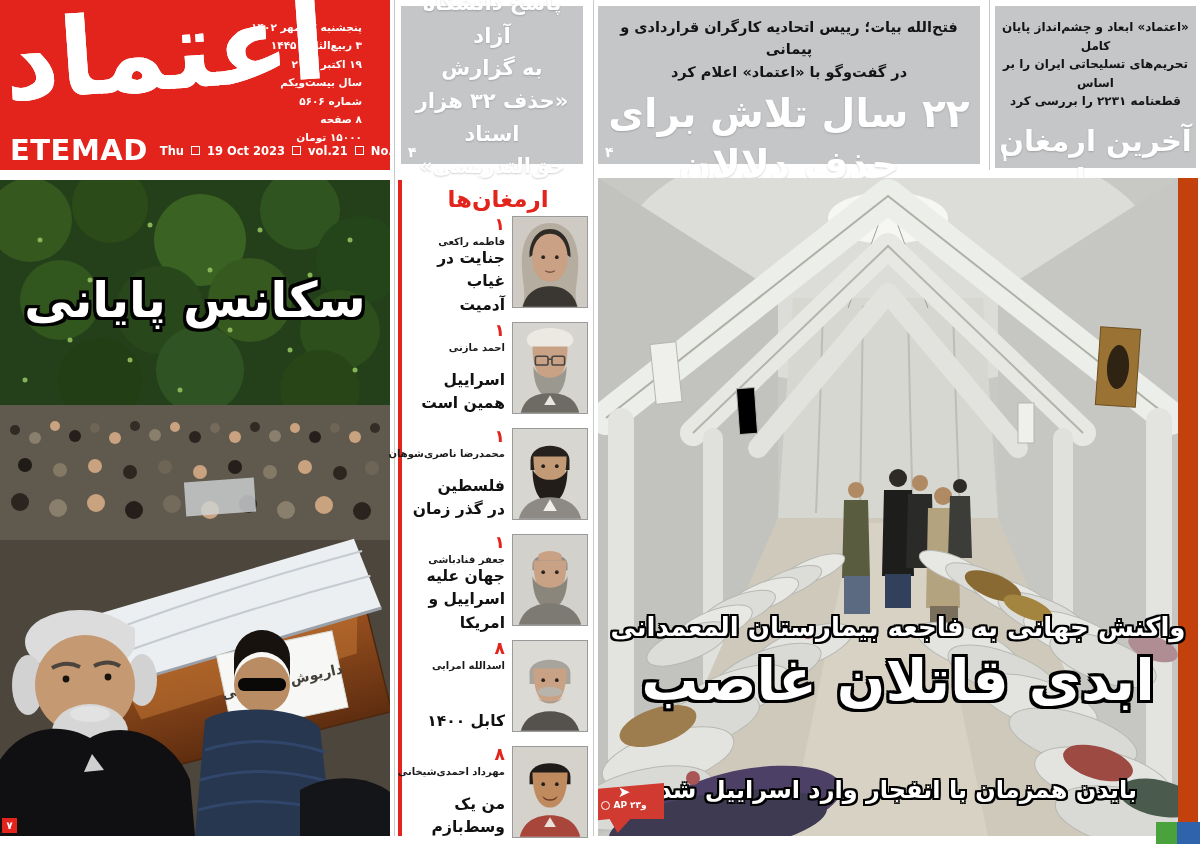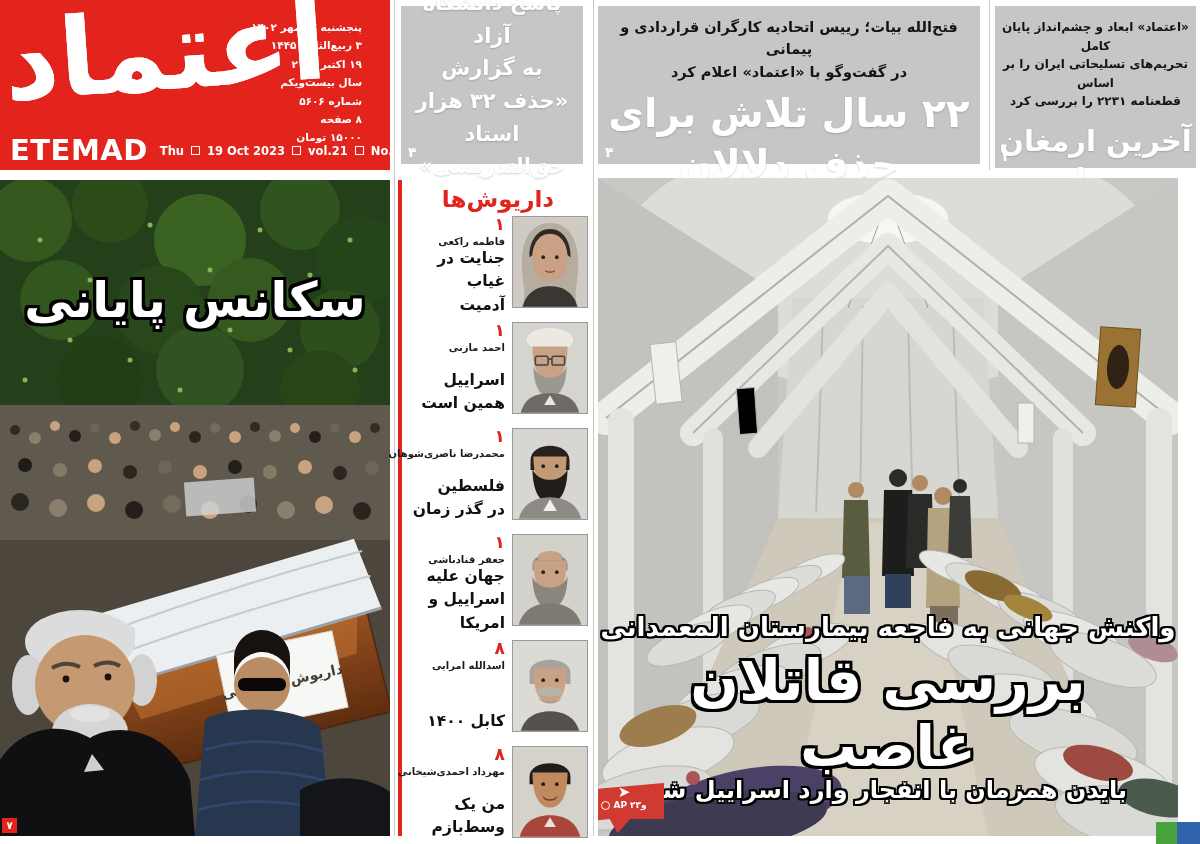--- a/index.html
+++ b/index.html
@@ -51,21 +51,21 @@
   .notes-title{color:#e2241c;font-size:23px;font-weight:bold;text-align:center;margin:6px 0 4px;}
   .note{display:flex;gap:7px;margin:0 2px 13px 0;height:93px;cursor:default;}
   .note-photo{flex:0 0 76px;width:76px;height:92px;border:1px solid #9a9a9a;box-sizing:border-box;background:#d8d6d1;}
   .note-photo svg{display:block;width:74px;height:90px;}
   .nt{flex:1;display:flex;flex-direction:column;text-align:right;min-width:0;}
   .nt-num{color:#e2241c;font-size:17px;font-weight:bold;line-height:1;}
   .nt-author{color:#1a1a1a;font-size:10px;font-weight:bold;margin-top:3px;white-space:nowrap;}
   .nt-title{margin-top:auto;color:#111;font-size:15.5px;font-weight:bold;line-height:1.5;}
 
   
-  .mainphoto{left:598px;top:178px;width:580px;height:658px;overflow:hidden;background:#4c1d95;}
+  .mainphoto{left:598px;top:178px;width:580px;height:658px;overflow:hidden;background:#c2410c;padding-left:20px;}
   .m-kicker{left:0;right:0;top:434px;font-size:26px;}
   .m-head{left:0;right:0;top:470px;font-size:57px;line-height:1.15;}
   .m-sub{left:0;right:0;top:598px;font-size:24px;}
   .ribbon{position:absolute;left:-14px;bottom:3px;width:80px;height:50px;background:#d03a30;
           clip-path:polygon(0 14%,100% 0,100% 72%,58% 72%,42% 100%,32% 72%,0 78%);
           display:flex;flex-direction:column;align-items:center;justify-content:flex-start;color:#fff;}
   .ribbon-arrow{font-size:15px;line-height:1.2;direction:ltr;}
   .ribbon-text{font-size:9px;font-weight:bold;display:flex;direction:ltr;gap:3px;align-items:center;line-height:1;}
   .ribbon-dot{width:7px;height:7px;border:1.5px solid #fff;border-radius:50%;display:inline-block;}
 
@@ -267,21 +267,21 @@
       <ellipse cx="90" cy="534" rx="20" ry="8" fill="#e2e2e2"></ellipse>
       <path d="M-10 600 C10 545 60 540 90 558 C120 540 170 552 190 600 L195 656 L-15 656 Z" fill="#101012"></path>
       <polygon points="92,574 104,590 84,592" fill="#cfcfcf"></polygon>
       <path d="M300 610 C330 592 370 596 390 612 L390 656 L300 656 Z" fill="#141518"></path>
     </svg>
     <div class="abs ol-w o3 f-head">سکانس پایانی</div>
     <div class="abs page-tag" style="left:2px;bottom:3px;">۷</div>
   </div>
 
   <div class="abs notes">
-    <div class="notes-title">داریوش‌ها</div>
+    <div class="notes-title">ارمغان‌ها</div>
 
     <div class="note">
       <div class="note-photo">
         <svg viewBox="0 0 76 92">
             <rect width="76" height="92" fill="#cfcbc4"></rect>
           <path d="M38 6 C17 6 9 26 9 46 C9 68 15 80 9 92 L67 92 C61 80 67 68 67 46 C67 26 59 6 38 6 Z" fill="#b5ad9f"></path>
           <path d="M38 12 C23 12 16 28 17 41 L23 37 C21 26 27 19 38 19 C49 19 55 26 53 37 L59 41 C60 28 53 12 38 12 Z" fill="#2e2a26"></path>
           <path d="M38 17 C25 17 19 31 20 44 C21 58 27 66 38 66 C49 66 55 58 56 44 C57 31 51 17 38 17 Z" fill="#caa184"></path>
           <circle cx="31" cy="41" r="1.9" fill="#2a241f"></circle>
             <circle cx="45" cy="41" r="1.9" fill="#2a241f"></circle>
@@ -495,21 +495,21 @@
         <ellipse cx="505" cy="600" rx="70" ry="27" fill="#e3e3e0" transform="rotate(14 505 600)"></ellipse>
         <ellipse cx="530" cy="640" rx="74" ry="29" fill="#d9d9d5" transform="rotate(12 530 640)"></ellipse>
       </g>
       <ellipse cx="395" cy="408" rx="30" ry="12" fill="#8a6a33" transform="rotate(22 395 408)"></ellipse>
       <ellipse cx="430" cy="430" rx="26" ry="10" fill="#a3853f" transform="rotate(22 430 430)"></ellipse>
       <ellipse cx="500" cy="585" rx="36" ry="16" fill="#9c4a42" transform="rotate(16 500 585)"></ellipse>
       <ellipse cx="555" cy="470" rx="26" ry="12" fill="#b08d92" transform="rotate(20 555 470)"></ellipse>
       <ellipse cx="560" cy="620" rx="40" ry="18" fill="#4a5b4e" transform="rotate(12 560 620)"></ellipse>
     </svg>
     <div class="abs ol-w o2 m-kicker">واکنش جهانی به فاجعه بیمارستان المعمدانی</div>
-    <div class="abs ol-w o3 m-head">بررسی قاتلان غاصب</div>
+    <div class="abs ol-w o3 m-head">ابدی قاتلان غاصب</div>
     <div class="abs ol-w o2 m-sub">بایدن همزمان با انفجار وارد اسراییل شد</div>
     <div class="ribbon">
       <span class="ribbon-arrow">➤</span>
       <span class="ribbon-text">
         <span class="ribbon-dot"></span>
         <span>AP</span>
         <span>۲و۳</span>
       </span>
     </div>
   </div>

